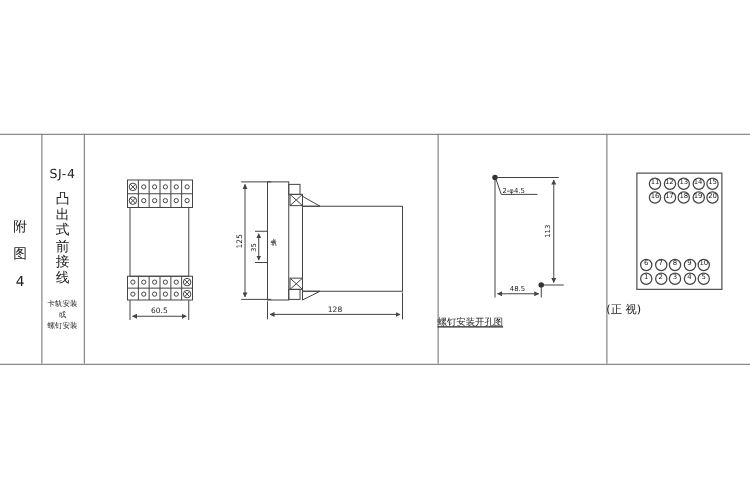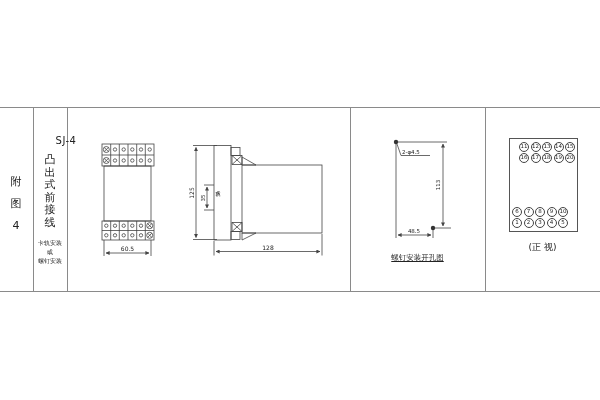--- a/index.html
+++ b/index.html
@@ -9,24 +9,24 @@
     background:#ffffff;
     font-family:"DejaVu Sans", sans-serif;
     color:#222;
     overflow:hidden;
   }
   .hline { position:absolute; height:1px; background:#8a8a8a; left:0; width:600px; }
   .vline { position:absolute; width:1px; background:#8a8a8a; top:107px; height:184px; }
   .vchar { position:absolute; transform:translate(-50%,-50%); white-space:nowrap; }
   .leftchar { font-size:11px; }
   .typechar { font-size:11px; }
-  .model { font-size:10px; letter-spacing:0.5px;margin-left:16px; }
+  .model { font-size:10px; letter-spacing:0.5px; }
   .mountline { font-size:6px; }
   .svgpanel { position:absolute; }
-  .caption { position:absolute; text-align:center; }
+  .caption { position:absolute; text-align:left; }
   .drill-caption { left:350px; width:135px; top:253px; font-size:7.5px;text-decoration:underline; }
   .term-caption { left:485px; width:115px; top:241px; font-size:9px; }
   .rail-label {
     position:absolute; left:215px; top:186px;
     writing-mode:vertical-rl; text-orientation:upright;
     font-size:5px; letter-spacing:1px; line-height:1;
   }
   .term-rect { position:absolute; left:509px; top:138px; width:69px; height:94px; border:1px solid #555; }
   .tgroup { position:absolute; display:flex; flex-direction:column; gap:1px; }
   .tg-top { top:3px; right:2px; }

